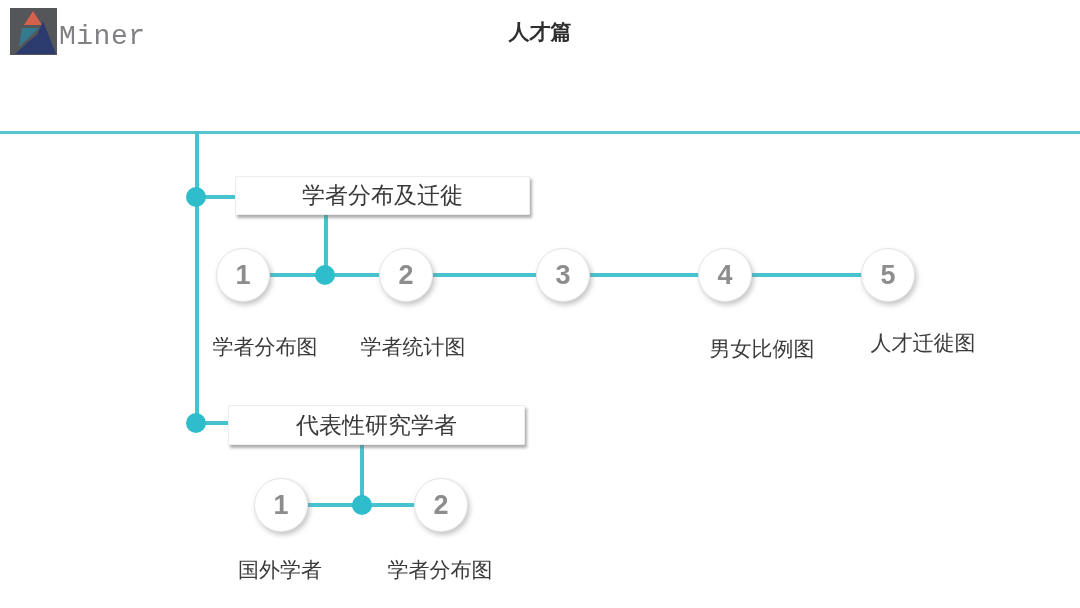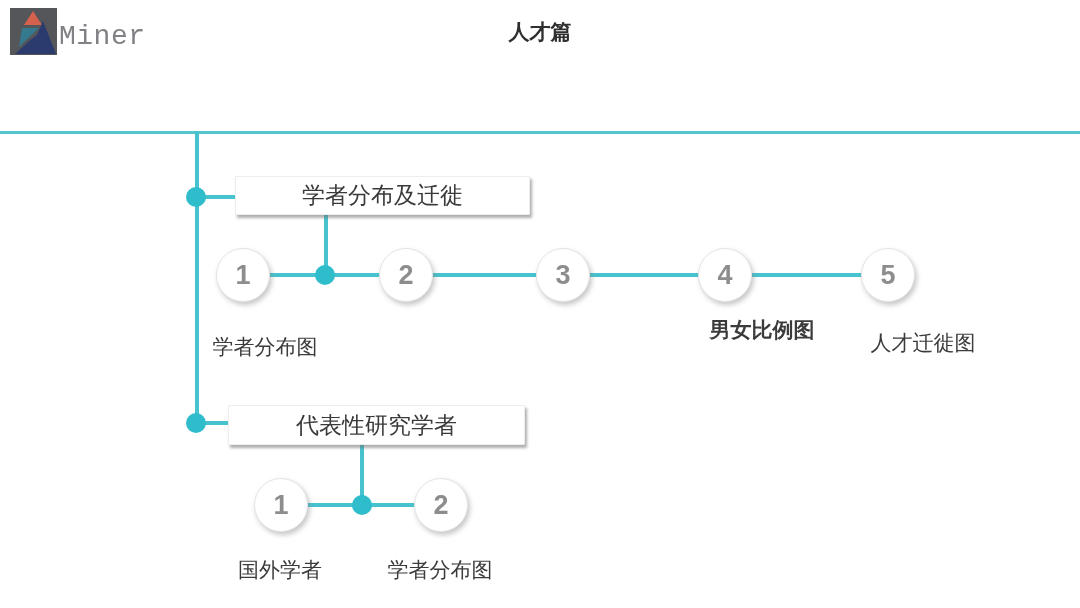--- a/index.html
+++ b/index.html
@@ -86,21 +86,21 @@
   
   .step-label {
     font-size: 21px;
     color: #3b3b3b;
     white-space: nowrap;
     transform: translateX(-50%);
   }
   .l-r1 { top: 333px; }
   .l-r2 { top: 556px; font-family: Liberation Serif, serif; }
   .l1 { left: 265px; } .l2 { left: 413px; } .l3 { left: 598px; top: 332px; }
-  .l4 { left: 762px; top: 316px; font-weight: bold; } .l5 { left: 923px; top: 329px; }
+  .l4 { left: 762px; top: 335px; } .l5 { left: 923px; top: 329px; }
   .l6 { left: 280px; } .l7 { left: 440px; }
 </style>
 </head>
 <body>
 
 <div class="stage">
 
   <div class="abs logo-wrap">
     <span>
       <svg width="47" height="47" viewBox="0 0 47 47" aria-hidden="true">
@@ -131,20 +131,21 @@
 
   <div class="abs node-box box-1">学者分布及迁徙</div>
 
   <div class="abs step-circle c-r1 c1">1</div>
   <div class="abs step-circle c-r1 c2">2</div>
   <div class="abs step-circle c-r1 c3">3</div>
   <div class="abs step-circle c-r1 c4">4</div>
   <div class="abs step-circle c-r1 c5">5</div>
 
   <div class="abs step-label l-r1 l1">学者分布图</div>
+  <div class="abs step-label l-r1 l2">学者统计图</div>
   <div class="abs step-label l-r1 l4">男女比例图</div>
   <div class="abs node-box box-2">代表性研究学者</div>
 
   <div class="abs step-label l-r1 l5">人才迁徙图</div>
 
   <div class="abs step-circle c-r2 c6">1</div>
   <div class="abs step-circle c-r2 c7">2</div>
 
   <div class="abs step-label l-r2 l6">国外学者</div>
   <div class="abs step-label l-r2 l7">学者分布图</div>

